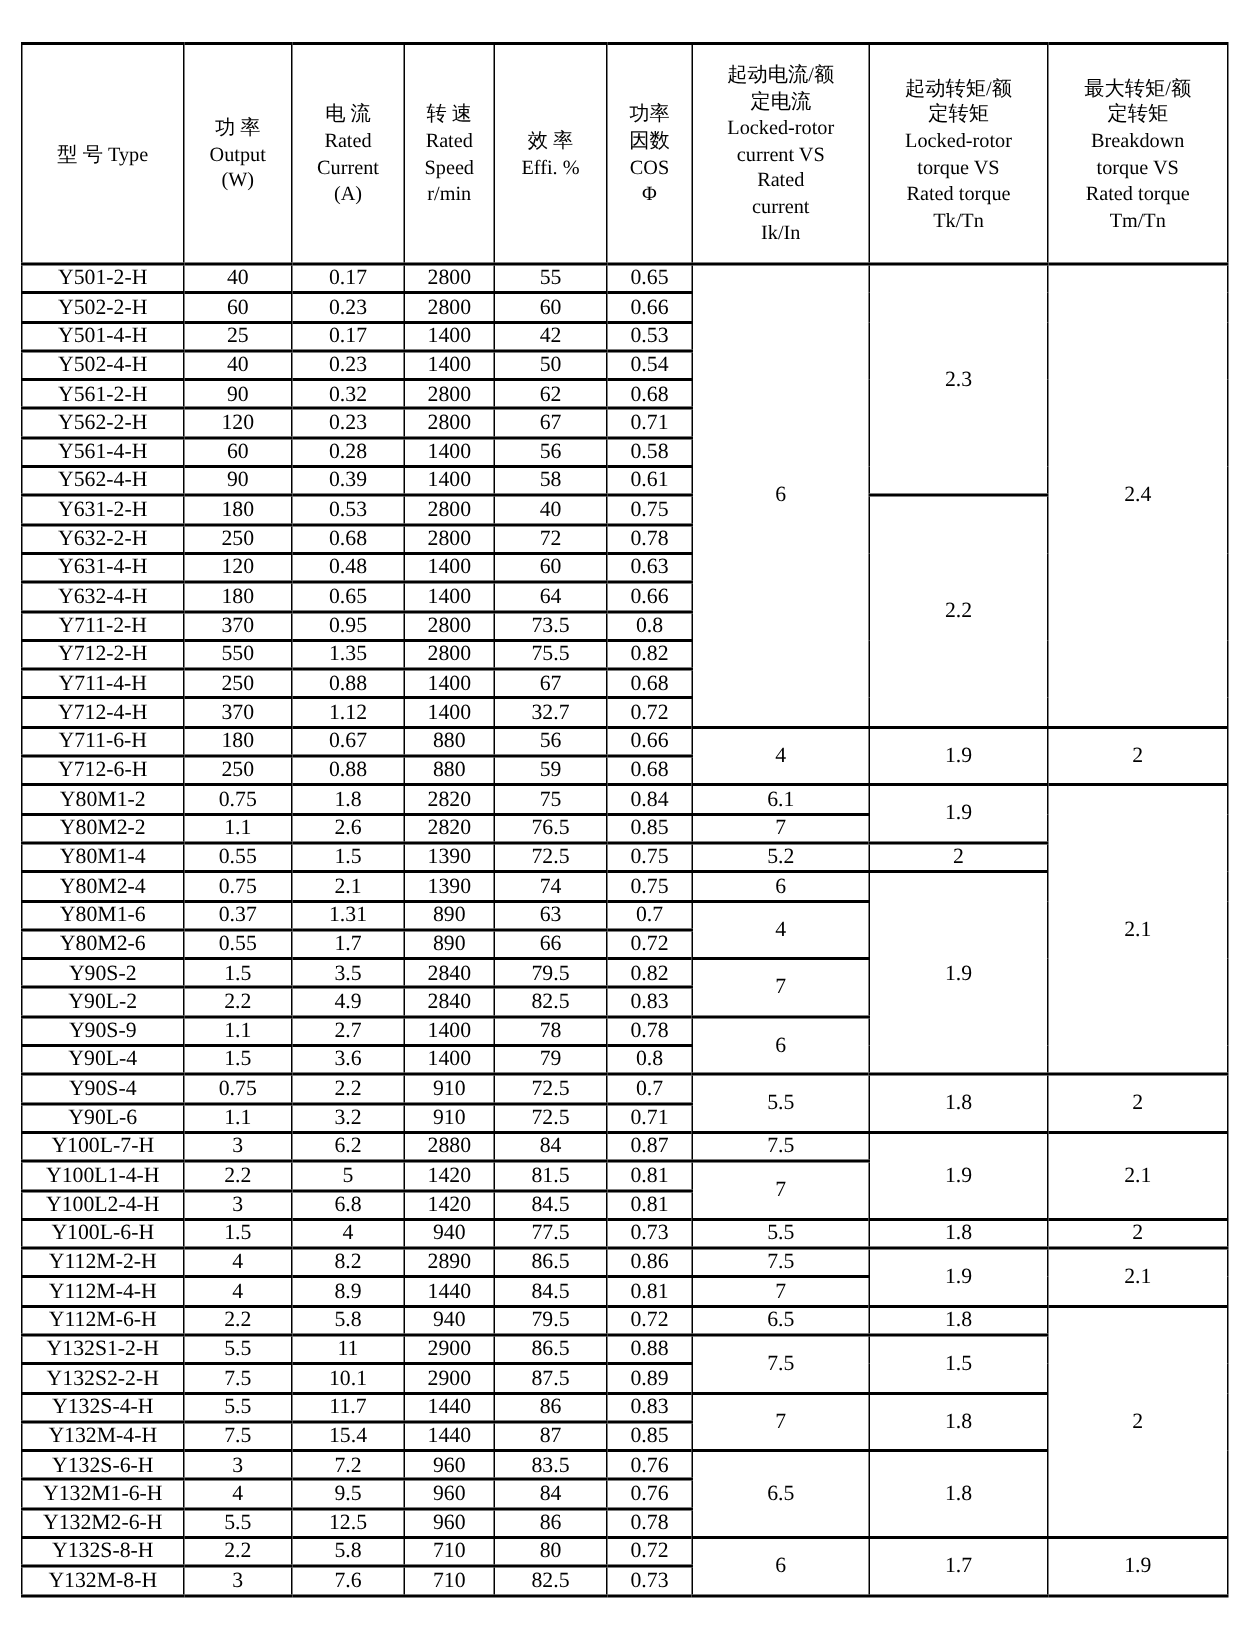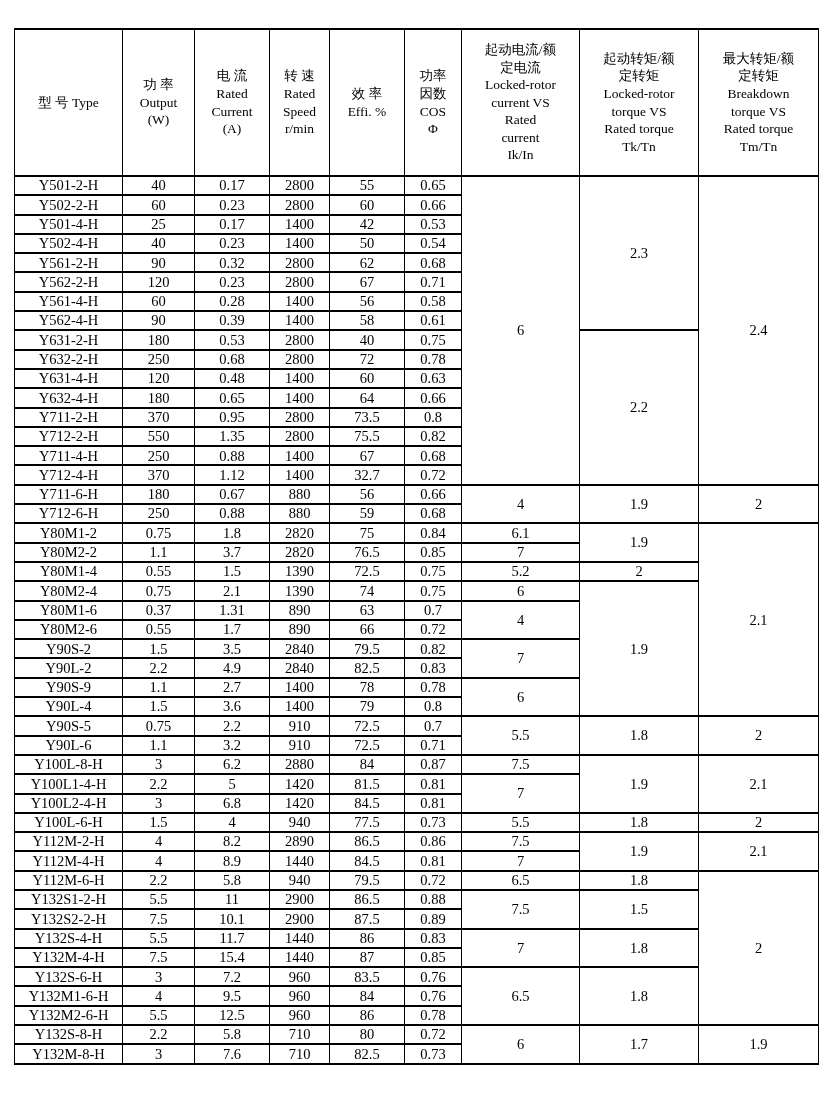--- a/index.html
+++ b/index.html
@@ -285,21 +285,21 @@
           <td>2820</td>
           <td>75</td>
           <td>0.84</td>
           <td rowspan="1">6.1</td>
           <td rowspan="2">1.9</td>
           <td rowspan="10">2.1</td>
         </tr>
         <tr>
           <td>Y80M2-2</td>
           <td>1.1</td>
-          <td>3.7</td>
+          <td>2.6</td>
           <td>2820</td>
           <td>76.5</td>
           <td>0.85</td>
           <td rowspan="1">7</td>
         </tr>
         <tr>
           <td>Y80M1-4</td>
           <td>0.55</td>
           <td>1.5</td>
           <td>1390</td>
@@ -363,40 +363,40 @@
         </tr>
         <tr>
           <td>Y90L-4</td>
           <td>1.5</td>
           <td>3.6</td>
           <td>1400</td>
           <td>79</td>
           <td>0.8</td>
         </tr>
         <tr>
-          <td>Y90S-5</td>
+          <td>Y90S-4</td>
           <td>0.75</td>
           <td>2.2</td>
           <td>910</td>
           <td>72.5</td>
           <td>0.7</td>
           <td rowspan="2">5.5</td>
           <td rowspan="2">1.8</td>
           <td rowspan="2">2</td>
         </tr>
         <tr>
           <td>Y90L-6</td>
           <td>1.1</td>
           <td>3.2</td>
           <td>910</td>
           <td>72.5</td>
           <td>0.71</td>
         </tr>
         <tr>
-          <td>Y100L-8-H</td>
+          <td>Y100L-7-H</td>
           <td>3</td>
           <td>6.2</td>
           <td>2880</td>
           <td>84</td>
           <td>0.87</td>
           <td rowspan="1">7.5</td>
           <td rowspan="3">1.9</td>
           <td rowspan="3">2.1</td>
         </tr>
         <tr>

